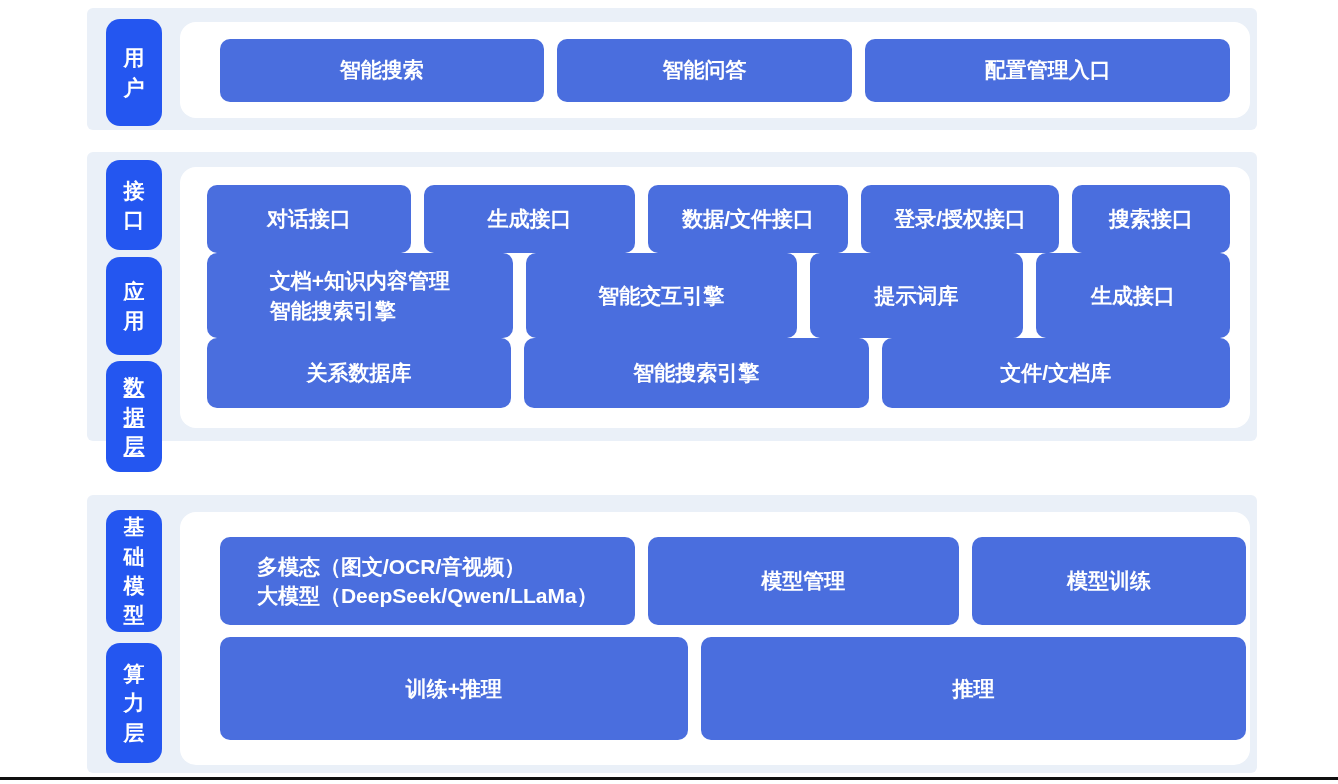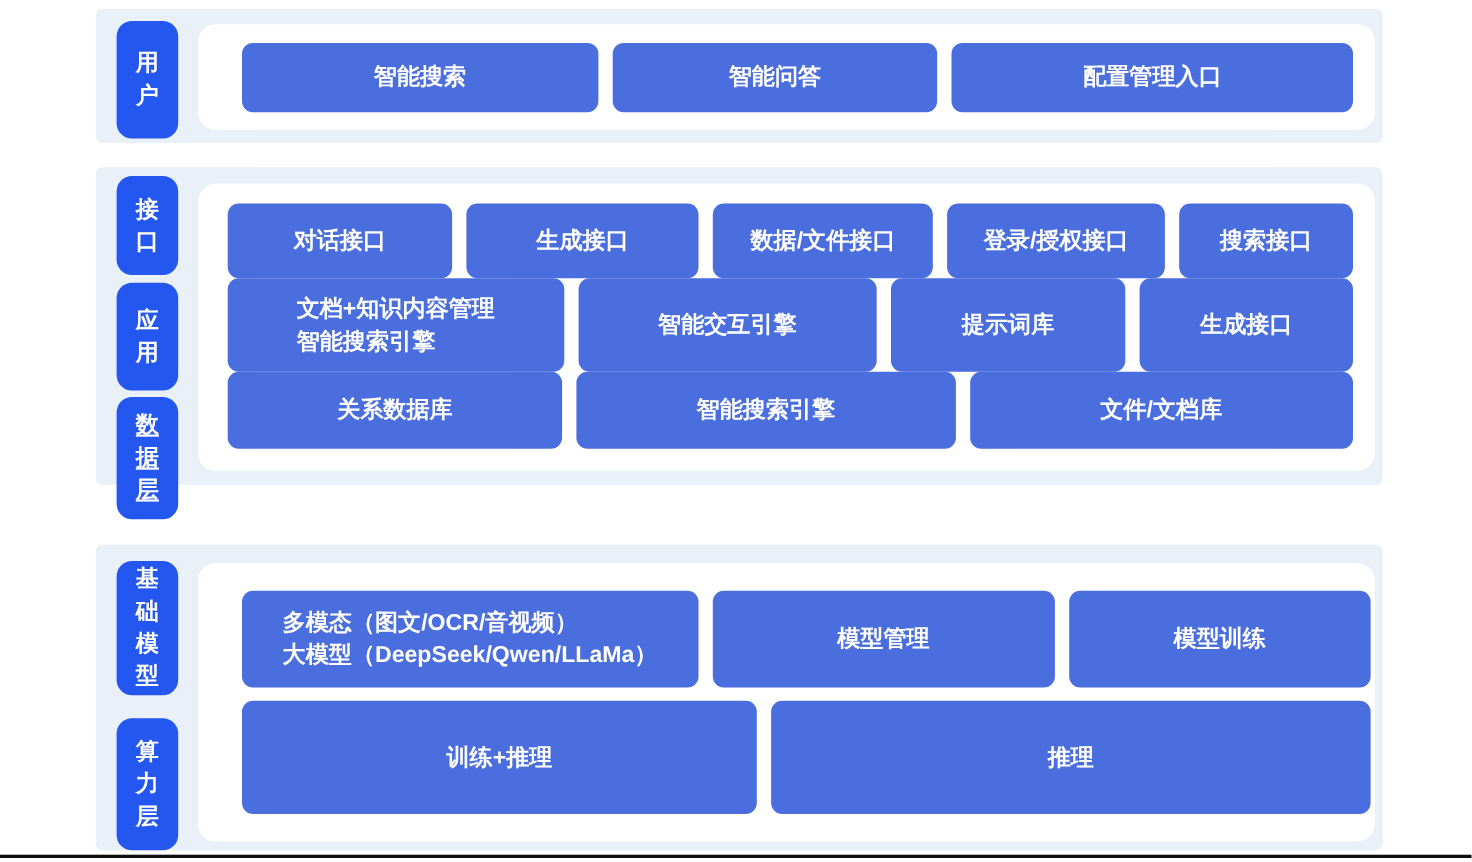--- a/index.html
+++ b/index.html
@@ -54,21 +54,21 @@
     color:var(--text);font-weight:700;font-size:21px;
     display:flex;align-items:center;justify-content:center;
   }
   .tab .v{width:24px;word-break:break-all;line-height:1.4;text-align:center;}
 
   #tab-user{top:11px;height:107px;}
   #tab-interface{top:8px;height:90px;}
   #tab-application{top:105px;height:98px;justify-content:center;}
   #tab-data{top:209px;height:111px;text-decoration:underline;}
   #tab-foundation{top:15px;height:122px;}
-  #tab-compute{top:158px;height:120px;}
+  #tab-compute{top:148px;height:120px;}
 
   .footer-line{
     position:absolute;left:0;top:777px;width:100%;height:3px;
     background:var(--footer-line);
   }
 </style>
 </head>
 <body>
 
 <div class="page">

